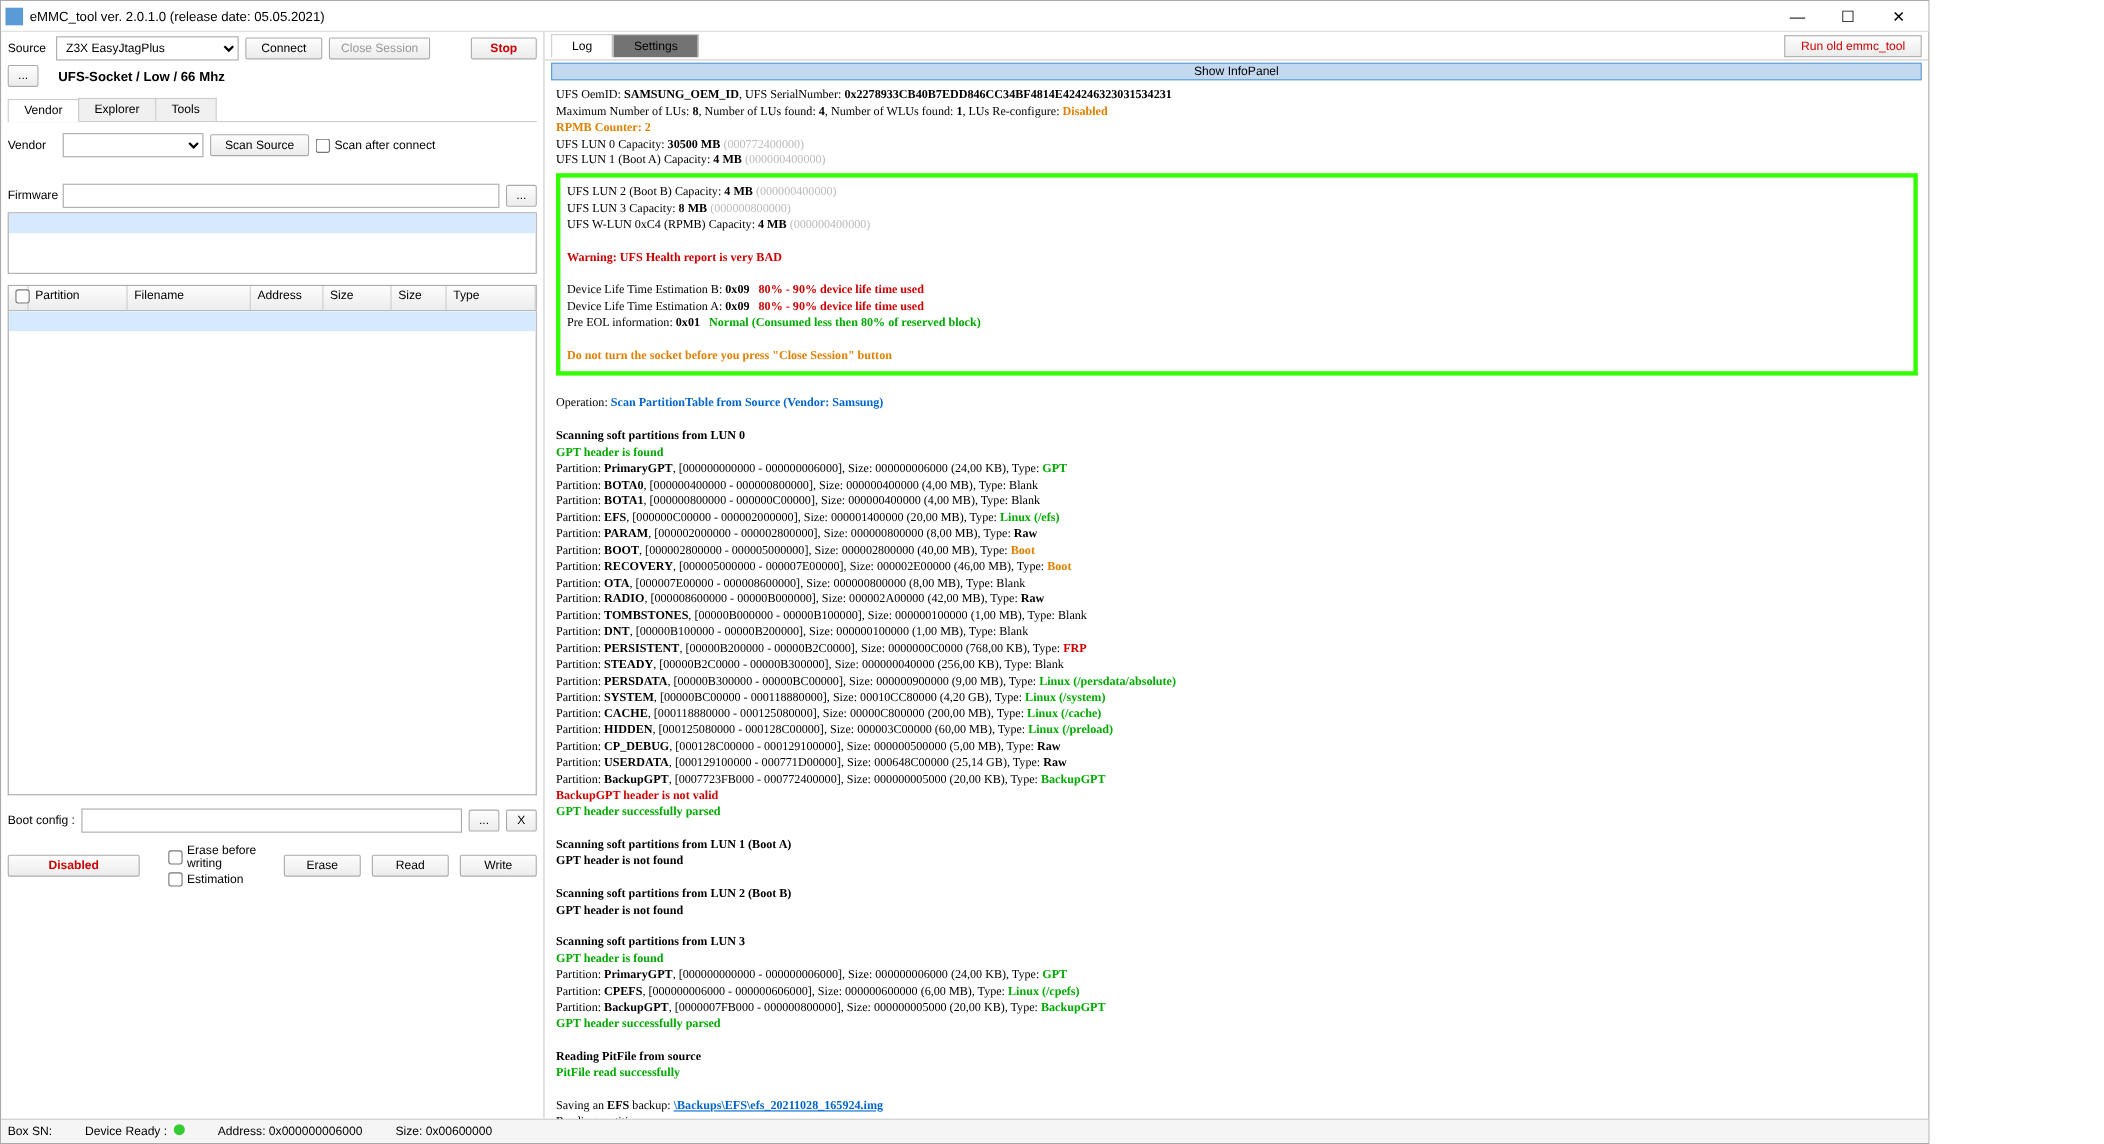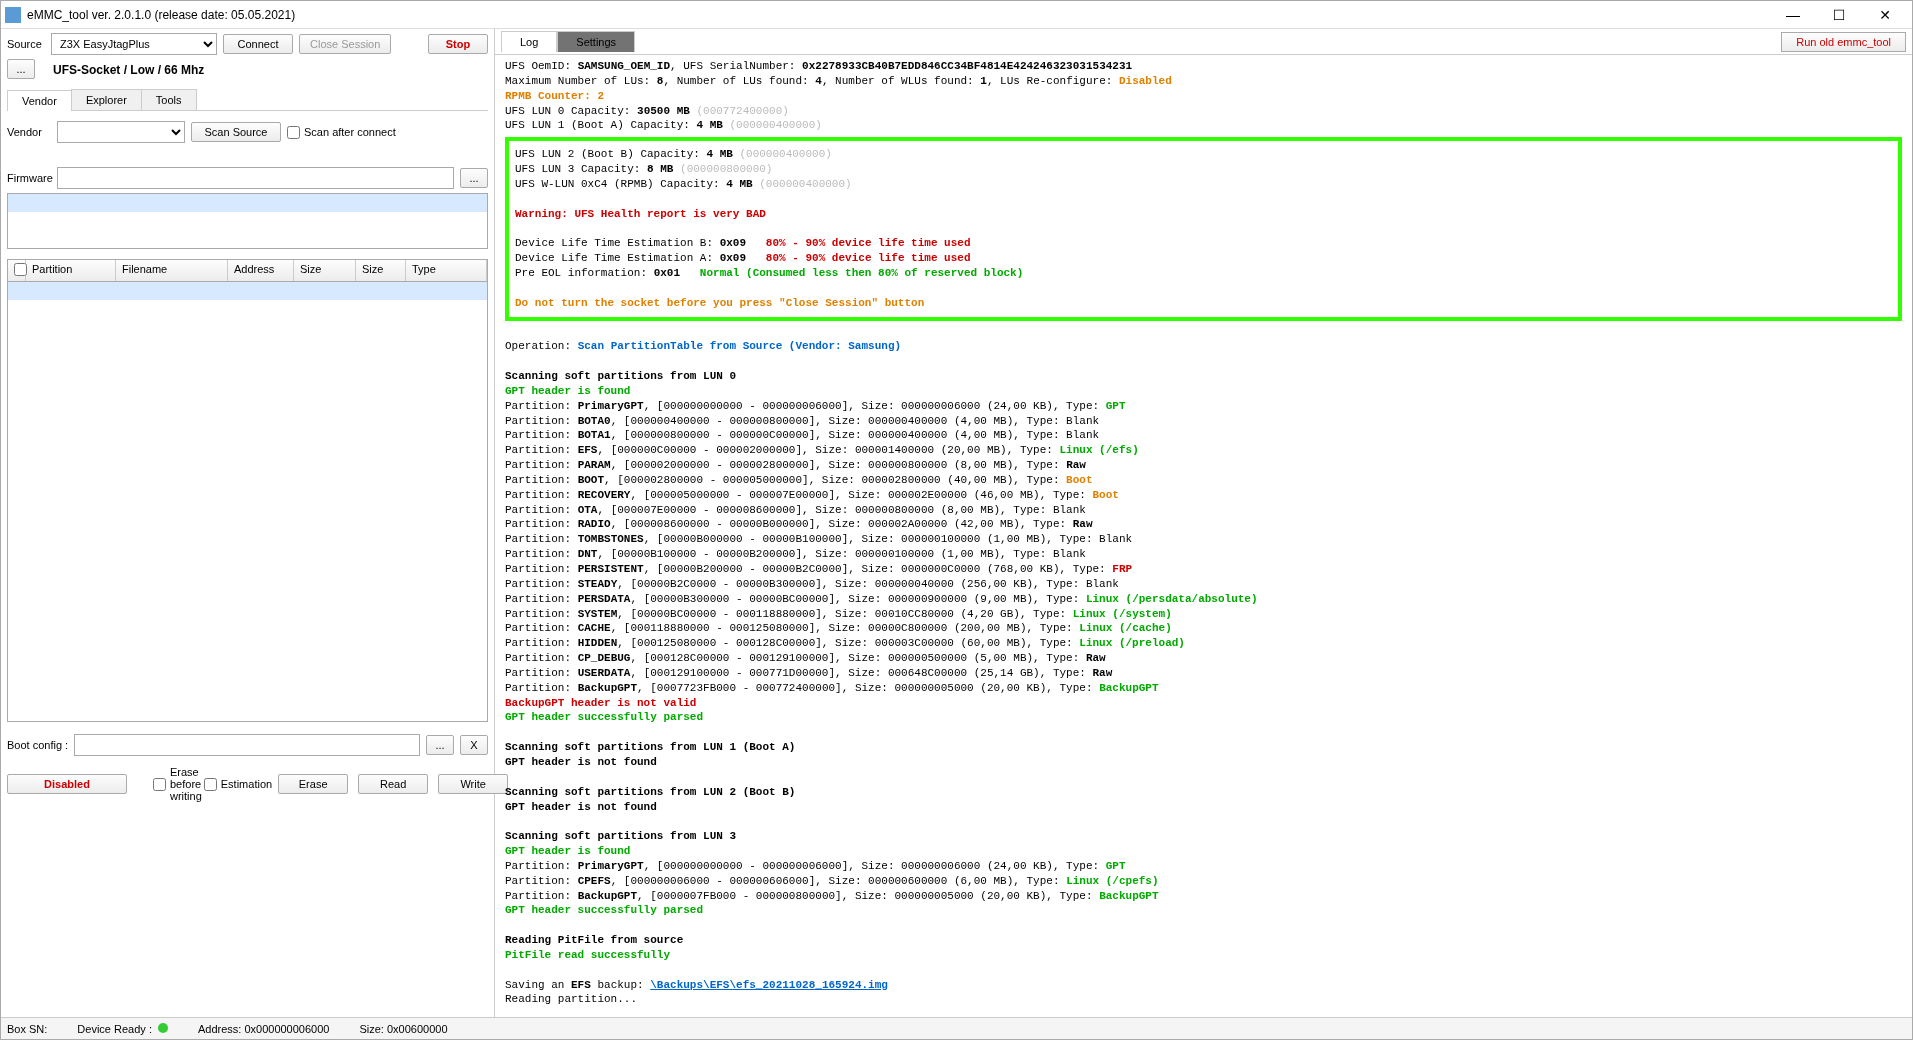--- a/index.html
+++ b/index.html
@@ -1,17 +1,17 @@
 <!DOCTYPE html>
 <html><head>
 <meta charset="utf-8">
 <style>
 * { box-sizing: border-box; margin: 0; padding: 0; }
 body { font-family: "Segoe UI", Tahoma, sans-serif; font-size: 11px; background: #fff; color: #000; overflow: hidden; }
-.window { width: 1913px; height: 1040px; display: flex; flex-direction: column; border: 1px solid #aaa; justify-content: flex-end; }
+.window { width: 1754px; height: 1040px; display: flex; flex-direction: column; border: 1px solid #aaa; justify-content: flex-end; }
 .titlebar { height: 28px; display: flex; align-items: center; padding: 0 4px; background: #fff; border-bottom: 1px solid #ddd; }
 .titlebar .icon { width: 16px; height: 16px; background: #5b9bd5; margin-right: 6px; }
 .titlebar .title { flex: 1; font-size: 12px; }
 .titlebar .wbtns { display: flex; gap: 0; }
 .titlebar .wbtn { width: 46px; height: 28px; display: flex; align-items: center; justify-content: center; font-size: 14px; cursor: pointer; }
 .content { flex: 1; display: flex; overflow: hidden; }
 .left-panel { width: 494px; display: flex; flex-direction: column; border-right: 1px solid #ccc; padding: 4px 6px; gap: 4px; }
 .right-panel { flex: 1; display: flex; flex-direction: column; overflow: hidden; }
 .row { display: flex; align-items: center; gap: 6px; }
 .label { font-size: 11px; }
@@ -28,21 +28,21 @@
 .list-header { display: flex; background: linear-gradient(#fdfdfd,#ececec); border: 1px solid #aaa; font-size: 11px; }
 .list-header .hcell { padding: 3px 6px; border-right: 1px solid #ccc; }
 .list-body { flex: 1; border: 1px solid #aaa; border-top: none; background: #fff; overflow-y: scroll; }
 .list-row-hl { background: #d6e9ff; height: 18px; }
 .checkbox-row { display: flex; align-items: center; gap: 4px; font-size: 11px; }
 .right-tabs { display: flex; align-items: center; padding: 2px 6px; gap: 0; border-bottom: 1px solid #ccc; }
 .rtab { padding: 4px 18px; border: 1px solid #ccc; border-bottom: none; background: #737373; cursor: pointer; font-size: 11px; }
 .rtab.active { background: #fff; }
 .run-old { margin-left: auto; color: #c00; border: 1px solid #aaa; padding: 3px 14px; background: linear-gradient(#fdfdfd,#ececec); cursor: pointer; }
 .infopanel-bar { margin: 2px 6px; border: 1px solid #5b9bd5; background: #c3d9f0; text-align: center; padding: 1px; font-size: 11px; cursor: pointer; }
-.log-area { flex: 1; overflow-y: scroll; padding: 4px 10px; font-size: 11px; line-height: 1.35; font-family: Liberation Mono, monospace; }
+.log-area { flex: 1; overflow-y: scroll; padding: 4px 10px; font-size: 11px; line-height: 1.35; font-family: Liberation Serif, serif; }
 .log-area .b { font-weight: bold; }
 .log-area .grey { color: #bbb; }
 .log-area .orange { color: #e08000; font-weight: bold; }
 .log-area .red { color: #c00; font-weight: bold; }
 .log-area .green { color: #0a0; font-weight: bold; }
 .log-area .blue { color: #06c; font-weight: bold; }
 .log-area .link { color: #06c; text-decoration: underline; font-weight: bold; }
 .hl-box { border: 4px solid #3f0; padding: 6px; margin: 4px 0; }
 .statusbar { height: 22px; display: flex; align-items: center; border-top: 1px solid #ccc; font-size: 11px; padding: 0 6px; gap: 30px; background: #f5f5f5; }
 .status-dot { width: 10px; height: 10px; background: #3c3; border-radius: 50%; display: inline-block; margin-left: 6px; }
@@ -124,21 +124,21 @@
 
       <div class="row" style="margin-top:8px">
         <span class="label">Boot config :</span>
         <input type="text" style="flex: 1 1 0%;">
         <button class="btn btn-dots">...</button>
         <button class="btn btn-dots">X</button>
       </div>
 
       <div class="row" style="margin-top:6px">
         <button class="btn actions-btn">Disabled</button>
-        <div style="display:flex;gap:2px;margin-left:20px">
+        <div style="display:flex;flex-direction:column;gap:2px;margin-left:20px">
           <label class="checkbox-row">
               <input type="checkbox" style="">
               <span>Erase before writing</span>
             </label>
           <label class="checkbox-row">
               <input type="checkbox" style="">
               <span>Estimation</span>
             </label>
         </div>
         <div class="bottom-btns" style="margin-left:auto">
@@ -148,20 +148,21 @@
         </div>
       </div>
     </div>
 
     <div class="right-panel">
       <div class="right-tabs">
         <div class="rtab active">Log</div>
         <div class="rtab">Settings</div>
         <div class="run-old">Run old emmc_tool</div>
       </div>
+      <div class="infopanel-bar">Show InfoPanel</div>
 
       <div class="log-area" id="log-area"><div>UFS OemID: <span class="b">SAMSUNG_OEM_ID</span>, UFS SerialNumber: <span class="b">0x2278933CB40B7EDD846CC34BF4814E424246323031534231</span></div><div>Maximum Number of LUs: <span class="b">8</span>, Number of LUs found: <span class="b">4</span>, Number of WLUs found: <span class="b">1</span>, LUs Re-configure: <span class="orange">Disabled</span></div><div><span class="orange">RPMB Counter: 2</span></div><div>UFS LUN 0 Capacity: <span class="b">30500 MB</span> <span class="grey">(000772400000)</span></div><div>UFS LUN 1 (Boot A) Capacity: <span class="b">4 MB</span> <span class="grey">(000000400000)</span></div><div class="hl-box"><div>UFS LUN 2 (Boot B) Capacity: <span class="b">4 MB</span> <span class="grey">(000000400000)</span></div><div>UFS LUN 3 Capacity: <span class="b">8 MB</span> <span class="grey">(000000800000)</span></div><div>UFS W-LUN 0xC4 (RPMB) Capacity: <span class="b">4 MB</span> <span class="grey">(000000400000)</span></div><br><div><span class="red">Warning: UFS Health report is very BAD</span></div><br><div>Device Life Time Estimation B: <span class="b">0x09</span>&nbsp;&nbsp;&nbsp;<span class="red">80% - 90% device life time used</span></div><div>Device Life Time Estimation A: <span class="b">0x09</span>&nbsp;&nbsp;&nbsp;<span class="red">80% - 90% device life time used</span></div><div>Pre EOL information: <span class="b">0x01</span>&nbsp;&nbsp;&nbsp;<span class="green">Normal (Consumed less then 80% of reserved block)</span></div><br><div><span class="orange">Do not turn the socket before you press "Close Session" button</span></div></div><br><div>Operation: <span class="blue">Scan PartitionTable from Source (Vendor: Samsung)</span></div><br><div><span class="b">Scanning soft partitions from LUN 0</span></div><div><span class="green">GPT header is found</span></div><div>Partition: <span class="b">PrimaryGPT</span>, [000000000000 - 000000006000], Size: 000000006000 (24,00 KB), Type: <span class="green">GPT</span></div><div>Partition: <span class="b">BOTA0</span>, [000000400000 - 000000800000], Size: 000000400000 (4,00 MB), Type: Blank</div><div>Partition: <span class="b">BOTA1</span>, [000000800000 - 000000C00000], Size: 000000400000 (4,00 MB), Type: Blank</div><div>Partition: <span class="b">EFS</span>, [000000C00000 - 000002000000], Size: 000001400000 (20,00 MB), Type: <span class="green">Linux (/efs)</span></div><div>Partition: <span class="b">PARAM</span>, [000002000000 - 000002800000], Size: 000000800000 (8,00 MB), Type: <span class="b">Raw</span></div><div>Partition: <span class="b">BOOT</span>, [000002800000 - 000005000000], Size: 000002800000 (40,00 MB), Type: <span class="orange">Boot</span></div><div>Partition: <span class="b">RECOVERY</span>, [000005000000 - 000007E00000], Size: 000002E00000 (46,00 MB), Type: <span class="orange">Boot</span></div><div>Partition: <span class="b">OTA</span>, [000007E00000 - 000008600000], Size: 000000800000 (8,00 MB), Type: Blank</div><div>Partition: <span class="b">RADIO</span>, [000008600000 - 00000B000000], Size: 000002A00000 (42,00 MB), Type: <span class="b">Raw</span></div><div>Partition: <span class="b">TOMBSTONES</span>, [00000B000000 - 00000B100000], Size: 000000100000 (1,00 MB), Type: Blank</div><div>Partition: <span class="b">DNT</span>, [00000B100000 - 00000B200000], Size: 000000100000 (1,00 MB), Type: Blank</div><div>Partition: <span class="b">PERSISTENT</span>, [00000B200000 - 00000B2C0000], Size: 0000000C0000 (768,00 KB), Type: <span class="red">FRP</span></div><div>Partition: <span class="b">STEADY</span>, [00000B2C0000 - 00000B300000], Size: 000000040000 (256,00 KB), Type: Blank</div><div>Partition: <span class="b">PERSDATA</span>, [00000B300000 - 00000BC00000], Size: 000000900000 (9,00 MB), Type: <span class="green">Linux (/persdata/absolute)</span></div><div>Partition: <span class="b">SYSTEM</span>, [00000BC00000 - 000118880000], Size: 00010CC80000 (4,20 GB), Type: <span class="green">Linux (/system)</span></div><div>Partition: <span class="b">CACHE</span>, [000118880000 - 000125080000], Size: 00000C800000 (200,00 MB), Type: <span class="green">Linux (/cache)</span></div><div>Partition: <span class="b">HIDDEN</span>, [000125080000 - 000128C00000], Size: 000003C00000 (60,00 MB), Type: <span class="green">Linux (/preload)</span></div><div>Partition: <span class="b">CP_DEBUG</span>, [000128C00000 - 000129100000], Size: 000000500000 (5,00 MB), Type: <span class="b">Raw</span></div><div>Partition: <span class="b">USERDATA</span>, [000129100000 - 000771D00000], Size: 000648C00000 (25,14 GB), Type: <span class="b">Raw</span></div><div>Partition: <span class="b">BackupGPT</span>, [0007723FB000 - 000772400000], Size: 000000005000 (20,00 KB), Type: <span class="green">BackupGPT</span></div><div><span class="red">BackupGPT header is not valid</span></div><div><span class="green">GPT header successfully parsed</span></div><br><div><span class="b">Scanning soft partitions from LUN 1 (Boot A)</span></div><div><span class="b">GPT header is not found</span></div><br><div><span class="b">Scanning soft partitions from LUN 2 (Boot B)</span></div><div><span class="b">GPT header is not found</span></div><br><div><span class="b">Scanning soft partitions from LUN 3</span></div><div><span class="green">GPT header is found</span></div><div>Partition: <span class="b">PrimaryGPT</span>, [000000000000 - 000000006000], Size: 000000006000 (24,00 KB), Type: <span class="green">GPT</span></div><div>Partition: <span class="b">CPEFS</span>, [000000006000 - 000000606000], Size: 000000600000 (6,00 MB), Type: <span class="green">Linux (/cpefs)</span></div><div>Partition: <span class="b">BackupGPT</span>, [0000007FB000 - 000000800000], Size: 000000005000 (20,00 KB), Type: <span class="green">BackupGPT</span></div><div><span class="green">GPT header successfully parsed</span></div><br><div><span class="b">Reading PitFile from source</span></div><div><span class="green">PitFile read successfully</span></div><br><div>Saving an <span class="b">EFS</span> backup: <span class="link">\Backups\EFS\efs_20211028_165924.img</span></div><div>Reading partition...</div><br></div>
     </div>
   </div>
 
   <div class="statusbar">
     <span>Box SN:</span>
     <span><span>Device Ready :</span><span class="status-dot"></span></span>
     <span>Address: 0x000000006000</span>
     <span>Size: 0x00600000</span>

